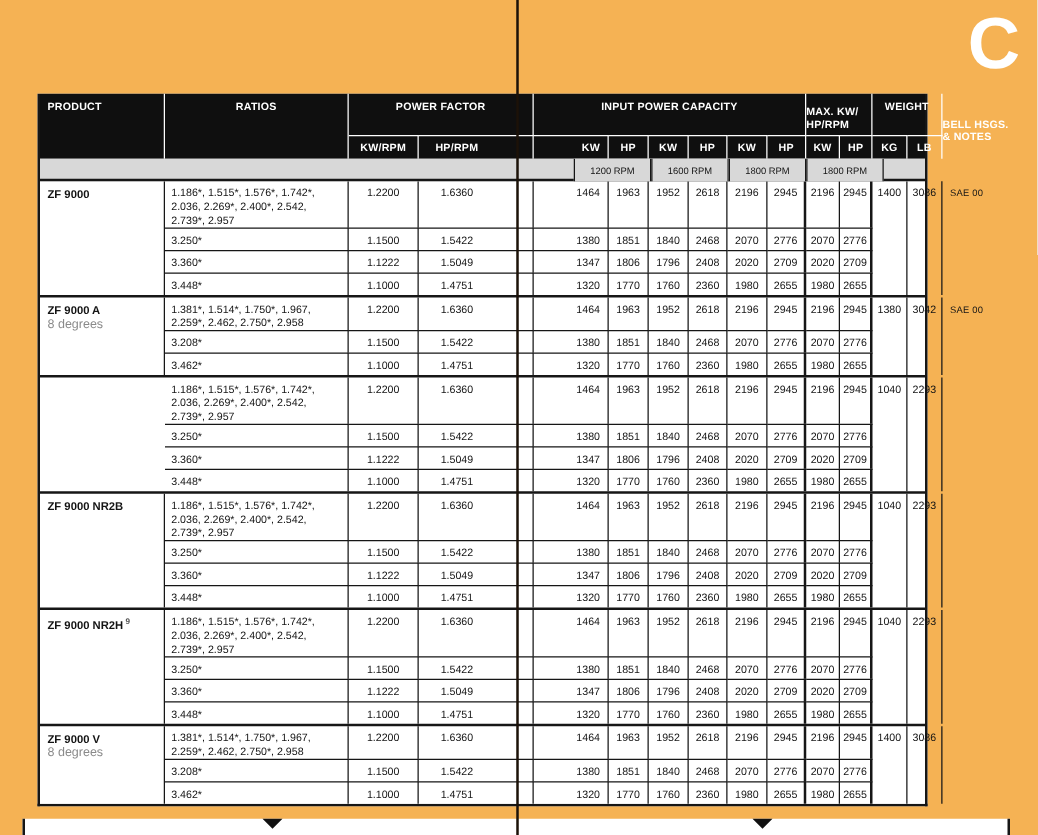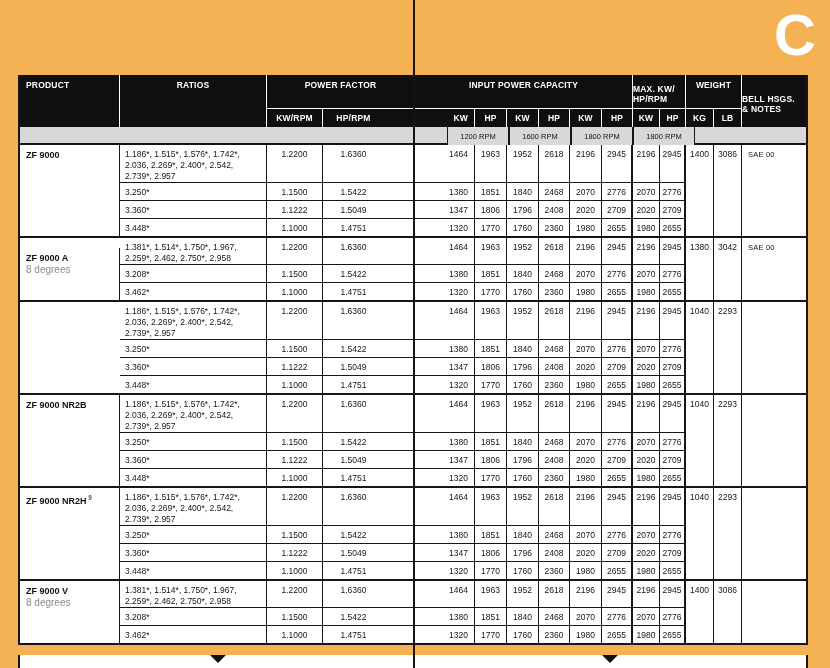--- a/index.html
+++ b/index.html
@@ -16,21 +16,21 @@
     font-size:19px; line-height:24px; letter-spacing:0.4px;
   }
   .section-letter {
     position:absolute; right:14px; top:0px; color:#fff; font-weight:bold;
     font-size:58px; line-height:70px;
   }
   
   .fold-line { position:absolute; left:413px; top:0; width:2px; height:668px; background:#1c1208; z-index:40; }
   
   .table-wrap {
-    position:absolute; left:18px; top:75px; width:790px; background:#fff;
+    position:absolute; left:30px; top:75px; width:712px; background:#fff;
     border-left:2px solid #161616; border-right:2px solid #161616; border-bottom:2px solid #161616;
   }
   .grid15 { display:grid; grid-template-columns:100px 147px 56px 92px 60px 32px 32px 31px 32px 31px 27px 26px 28px 28px 64px; }
   
   .thead { background:#0f0f0f; color:#fff; grid-template-rows:33px 19px; }
   .hcell {
     font-size:8.5px; font-weight:bold; letter-spacing:0.2px; color:#fff;
     display:flex; align-items:flex-start; justify-content:center;
     padding-top:5px; border-right:1px solid #fff; text-align:center; line-height:10px;
   }
@@ -168,21 +168,21 @@
           <div class="cell cnum bt" style="grid-area: 4 / 8;">2360</div>
           <div class="cell cnum bt" style="grid-area: 4 / 9;">1980</div>
           <div class="cell cnum bt br2" style="grid-area: 4 / 10;">2655</div>
           <div class="cell cnum bt" style="grid-area: 4 / 11;">1980</div>
           <div class="cell cnum bt br2" style="grid-area: 4 / 12;">2655</div>
           <div class="cell cnum" style="grid-area: 1 / 13 / span 4;">1400</div>
           <div class="cell cnum" style="grid-area: 1 / 14 / span 4;">3086</div>
           <div class="cell note-cell lastcol" style="grid-area: 1 / 15 / span 4;">SAE 00</div>
         </div>
         <div class="grid15 block">
-          <div class="cell product-cell" style="grid-area: 1 / 1 / span 3; margin-top: 10px;">
+          <div class="cell product-cell" style="grid-area: 1 / 1 / span 3;">
             <div class="pname">ZF 9000 A</div>
             <div class="psub">8 degrees</div>
           </div>
           <div class="cell ratio" style="grid-area: 1 / 2;">1.381*, 1.514*, 1.750*, 1.967, 2.259*, 2.462, 2.750*, 2.958</div>
           <div class="cell cnum" style="grid-area: 1 / 3;">1.2200</div>
           <div class="cell hprpm" style="grid-area: 1 / 4;">1.6360</div>
           <div class="cell rnum" style="grid-area: 1 / 5;">1464</div>
           <div class="cell cnum" style="grid-area: 1 / 6;">1963</div>
           <div class="cell cnum" style="grid-area: 1 / 7;">1952</div>
           <div class="cell cnum" style="grid-area: 1 / 8;">2618</div>

